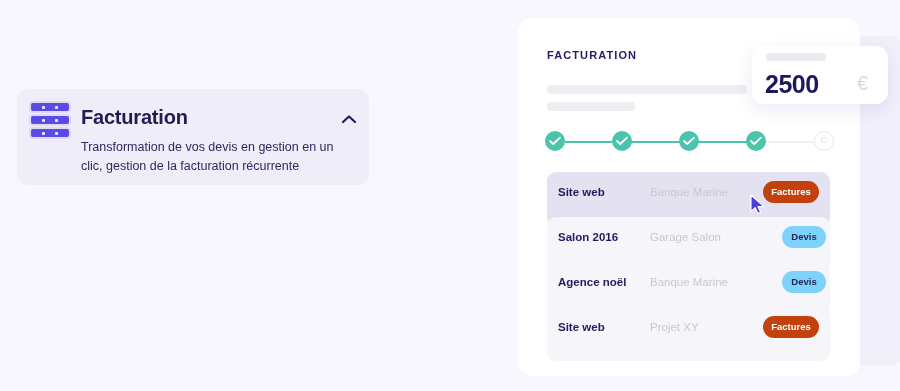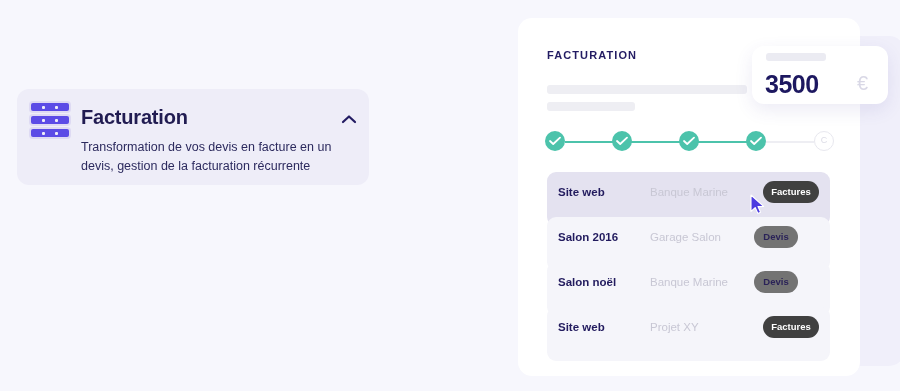--- a/index.html
+++ b/index.html
@@ -226,27 +226,27 @@
     height: 22px;
     border-radius: 11px;
     font-size: 9.5px;
     font-weight: bold;
     line-height: 22px;
     text-align: center;
   }
   .badge.factures {
     right: 11px;
     width: 56px;
-    background: #404040;
+    background: #c2410c;
     color: #ffffff;
   }
   .badge.devis {
-    right: 32px;
+    right: 4px;
     width: 44px;
-    background: #737373;
+    background: #7dd3fc;
     color: #2a2258;
   }
 
   #cursor {
     position: absolute;
     left: 750px;
     top: 194px;
     width: 16px;
     height: 22px;
   }
@@ -265,39 +265,39 @@
       <i class="seg s1"></i>
       <i class="seg s2"></i>
     </div>
   <div class="icon-bar b3">
       <i class="seg s1"></i>
       <i class="seg s2"></i>
     </div>
 </div>
 
 <div id="feature-title">Facturation</div>
-<div id="feature-desc">Transformation de vos devis en facture en un devis, gestion de la facturation récurrente</div>
+<div id="feature-desc">Transformation de vos devis en gestion en un clic, gestion de la facturation récurrente</div>
 
 <div id="feature-chevron">
   <svg width="18" height="14" viewBox="0 0 18 14">
     <path d="M3 10 L9 4.5 L15 10" fill="none" stroke="#231c63" stroke-width="2.2" stroke-linecap="round" stroke-linejoin="round"></path>
   </svg>
 </div>
 
 <div id="backdrop-card"></div>
 <div id="main-card"></div>
 
 <div id="panel-title">FACTURATION</div>
 
 <div class="skel" id="skel-1"></div>
 <div class="skel" id="skel-2"></div>
 
 <div id="amount-card"></div>
 <div id="amount-skel"></div>
-<div id="amount-value">3500</div>
+<div id="amount-value">2500</div>
 <div id="amount-currency">€</div>
 
 <div id="stepper">
   <div class="step-line" style="left:20px; width:49px;"></div>
   <div class="step-line" style="left:86px; width:50px;"></div>
   <div class="step-line" style="left:153px; width:50px;"></div>
   <div class="step-line pending" style="left:220px; width:49px;"></div>
 
   <div class="step-dot" style="left:0px;">
     <svg width="12" height="10" viewBox="0 0 12 10">
@@ -330,21 +330,21 @@
   <div class="badge factures">Factures</div>
 </div>
 
 <div class="row" style="top:217px;">
   <div class="row-name">Salon 2016</div>
   <div class="row-client">Garage Salon</div>
   <div class="badge devis">Devis</div>
 </div>
 
 <div class="row" style="top:262px;">
-  <div class="row-name">Salon noël</div>
+  <div class="row-name">Agence noël</div>
   <div class="row-client">Banque Marine</div>
   <div class="badge devis">Devis</div>
 </div>
 
 <div class="row" style="top:307px;">
   <div class="row-name">Site web</div>
   <div class="row-client">Projet XY</div>
   <div class="badge factures">Factures</div>
 </div>
 

